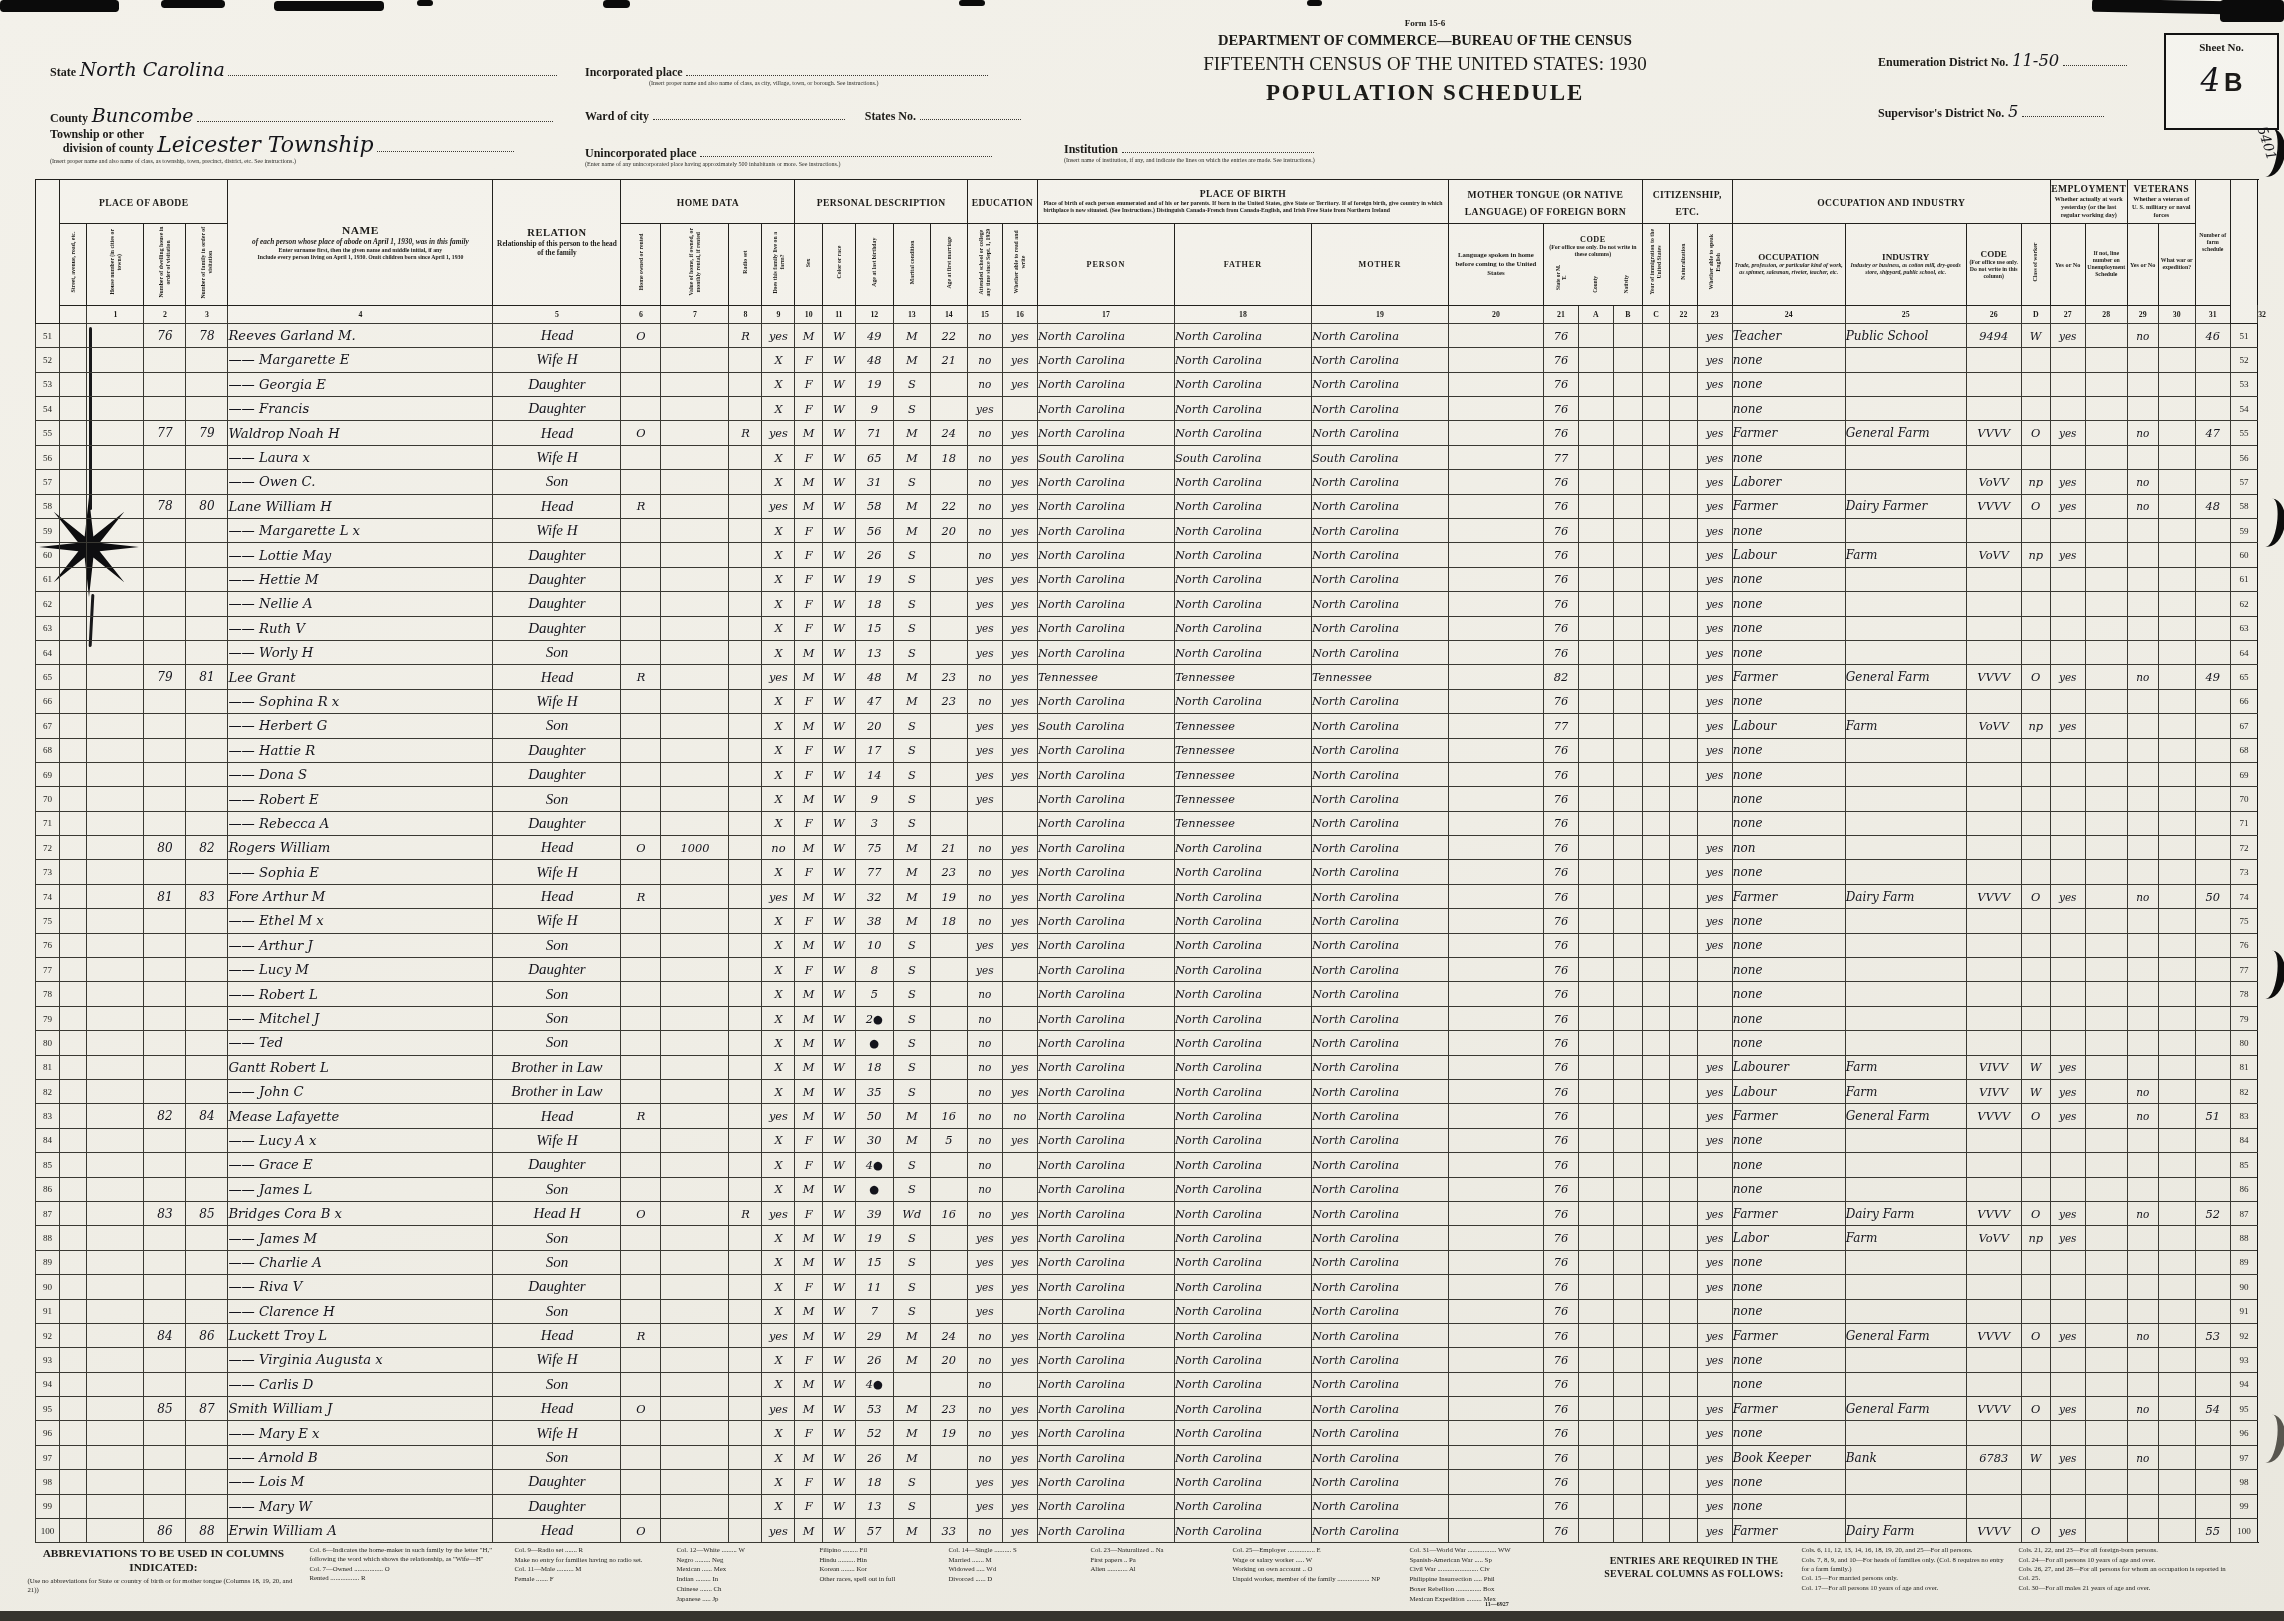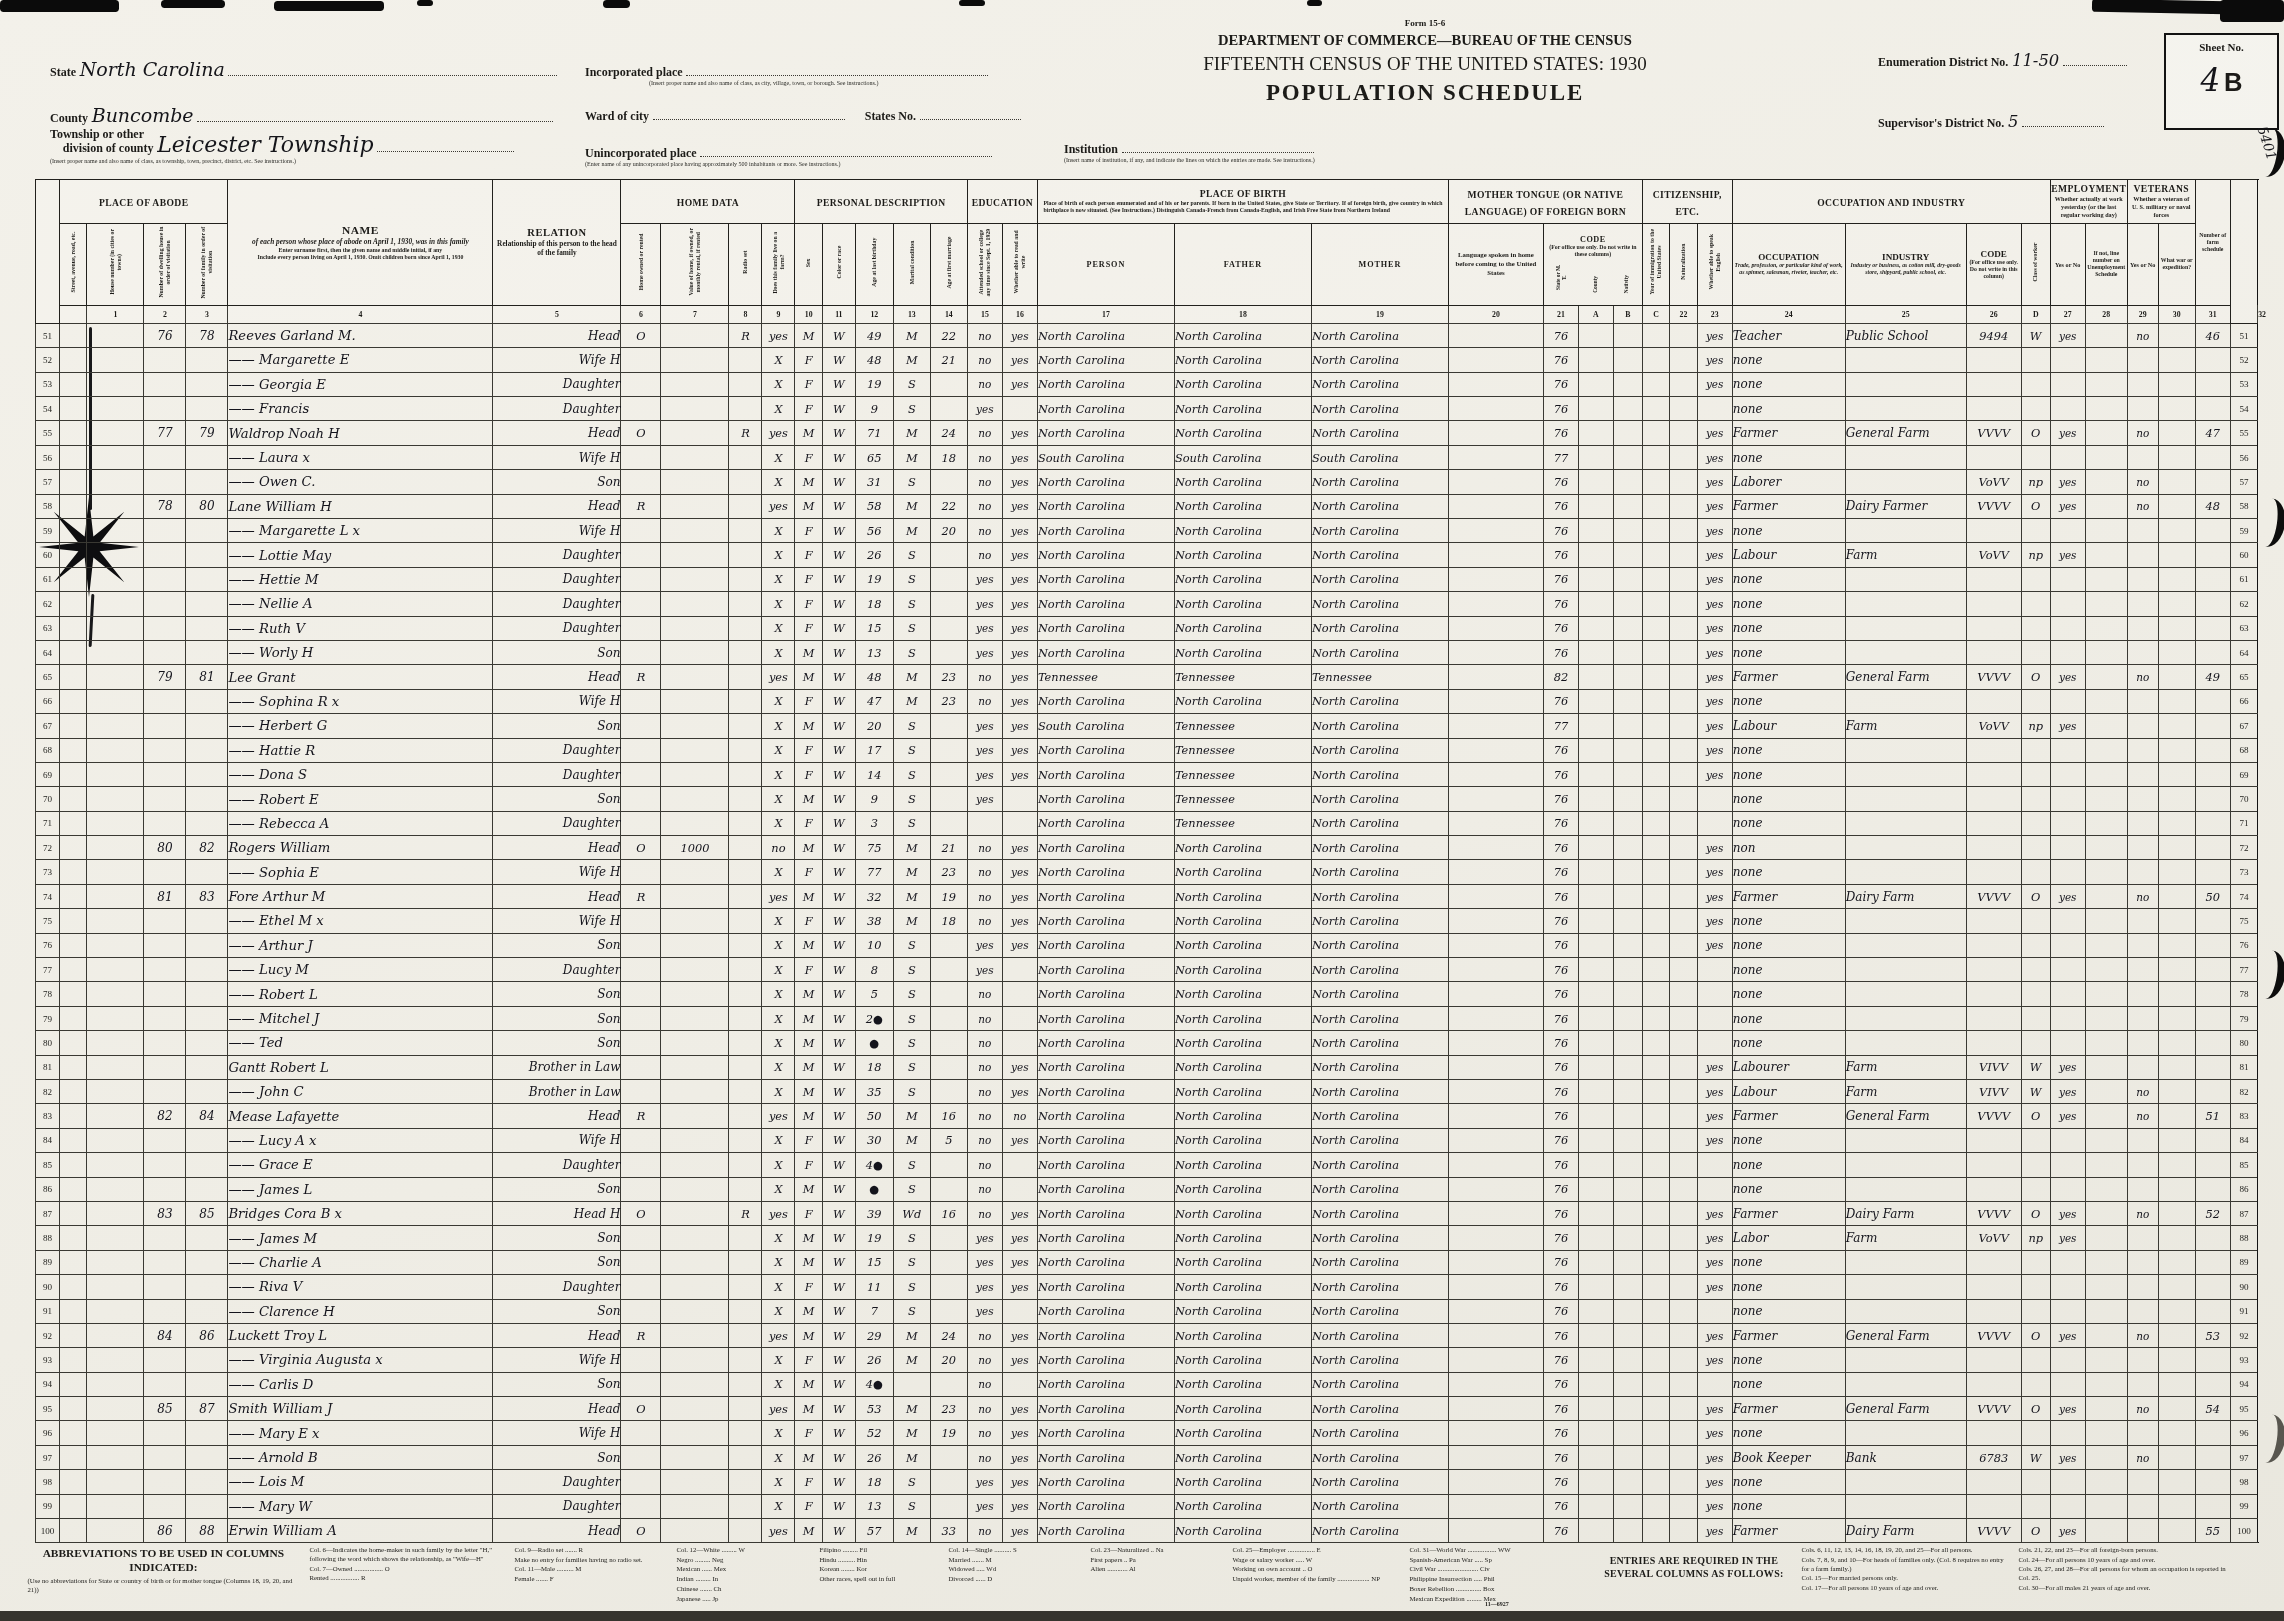--- a/index.html
+++ b/index.html
@@ -40,21 +40,21 @@
   .pfm{font-weight:bold;font-size:8.2px;letter-spacing:0.9px;}
   .c32h{font-size:6px;line-height:1.25;}
   .yn{font-size:6.2px;line-height:1.2;}
   #colnum-row td{font-weight:bold;font-size:7.8px;text-align:center;font-family:"Liberation Serif",serif;background:rgba(255,255,255,.15);}
   tbody tr{height:24.4px;}
   tbody tr.fam td{border-top:1.8px solid #1d1d1a;}
   tbody tr.q td{border-bottom-style:dashed;}
   .lnum{font-size:9.1px;text-align:center;color:#23231f;font-family:"Liberation Serif",serif;}
   .dc{font-family:"DejaVu Serif",serif;font-style:italic;font-size:12px;color:#14141c;text-align:center;white-space:nowrap;}
   .dc.name{text-align:left;padding-left:4.6px;font-size:13.2px;margin-left:44px;}
-  .dc.rel{text-align:right;padding-left:5.5px;font-size:12px;}
+  .dc.rel{text-align:center;padding-left:5.5px;font-size:15px;font-family:Liberation Serif, serif;}
   .dc.occ,.dc.ind{text-align:left;padding-left:4.6px;font-size:12px;}
   .dc.bp,.dc.bf,.dc.bm{text-align:left;padding-left:8.2px;font-size:11.4px;}
   .dc.sex,.dc.race,.dc.farm,.dc.radio,.dc.own,.dc.cls{font-size:11.4px;}
   .dc.age,.dc.mar,.dc.agem,.dc.cA,.dc.cD,.dc.fs,.dc.val{font-size:11.4px;}
   .dc.sch,.dc.rw,.dc.eng,.dc.emp,.dc.vet{font-size:10.5px;}
   
   #sheetbox{position:absolute;left:2164px;top:33px;width:111px;height:93px;border:2.3px solid #121212;background:rgba(255,255,255,.3);}
   
   #fcols{position:absolute;left:27.4px;top:1546px;width:2243px;display:flex;gap:10px;align-items:flex-start;}
   .fcol{font-size:6.8px;line-height:1.3;}
@@ -153,21 +153,21 @@
     <span class="dotted" style="width:192px;"></span>
     <div class="fineprint">(Insert name of institution, if any, and indicate the lines on which the entries are made.   See instructions.)</div>
   </div>
 
 
   <div class="abs" style="left:1878px;top:51px;white-space:nowrap;">
     <span class="plabel">Enumeration District No.</span>
     <span class="ink" style="font-size:16.4px;">11-50</span>
     <span class="dotted" style="width:64px;"></span>
   </div>
-  <div class="abs" style="left:1878px;top:112px;white-space:nowrap;">
+  <div class="abs" style="left:1878px;top:102px;white-space:nowrap;">
     <span class="plabel">Supervisor's District No.</span>
     <span class="ink" style="font-size:16.4px;">5</span>
     <span class="dotted" style="width:82px;"></span>
   </div>
 
   <div id="sheetbox">
     <div class="ctr" style="font-size:11px;font-weight:bold;margin-top:5.5px;">Sheet No.</div>
     <div class="ctr" style="margin-top:9.1px;">
       <span class="ink" style="font-size:31px;">4</span>
       <span style="font-size:25.6px;font-weight:bold;font-family:'Liberation Sans',sans-serif;">B</span>

